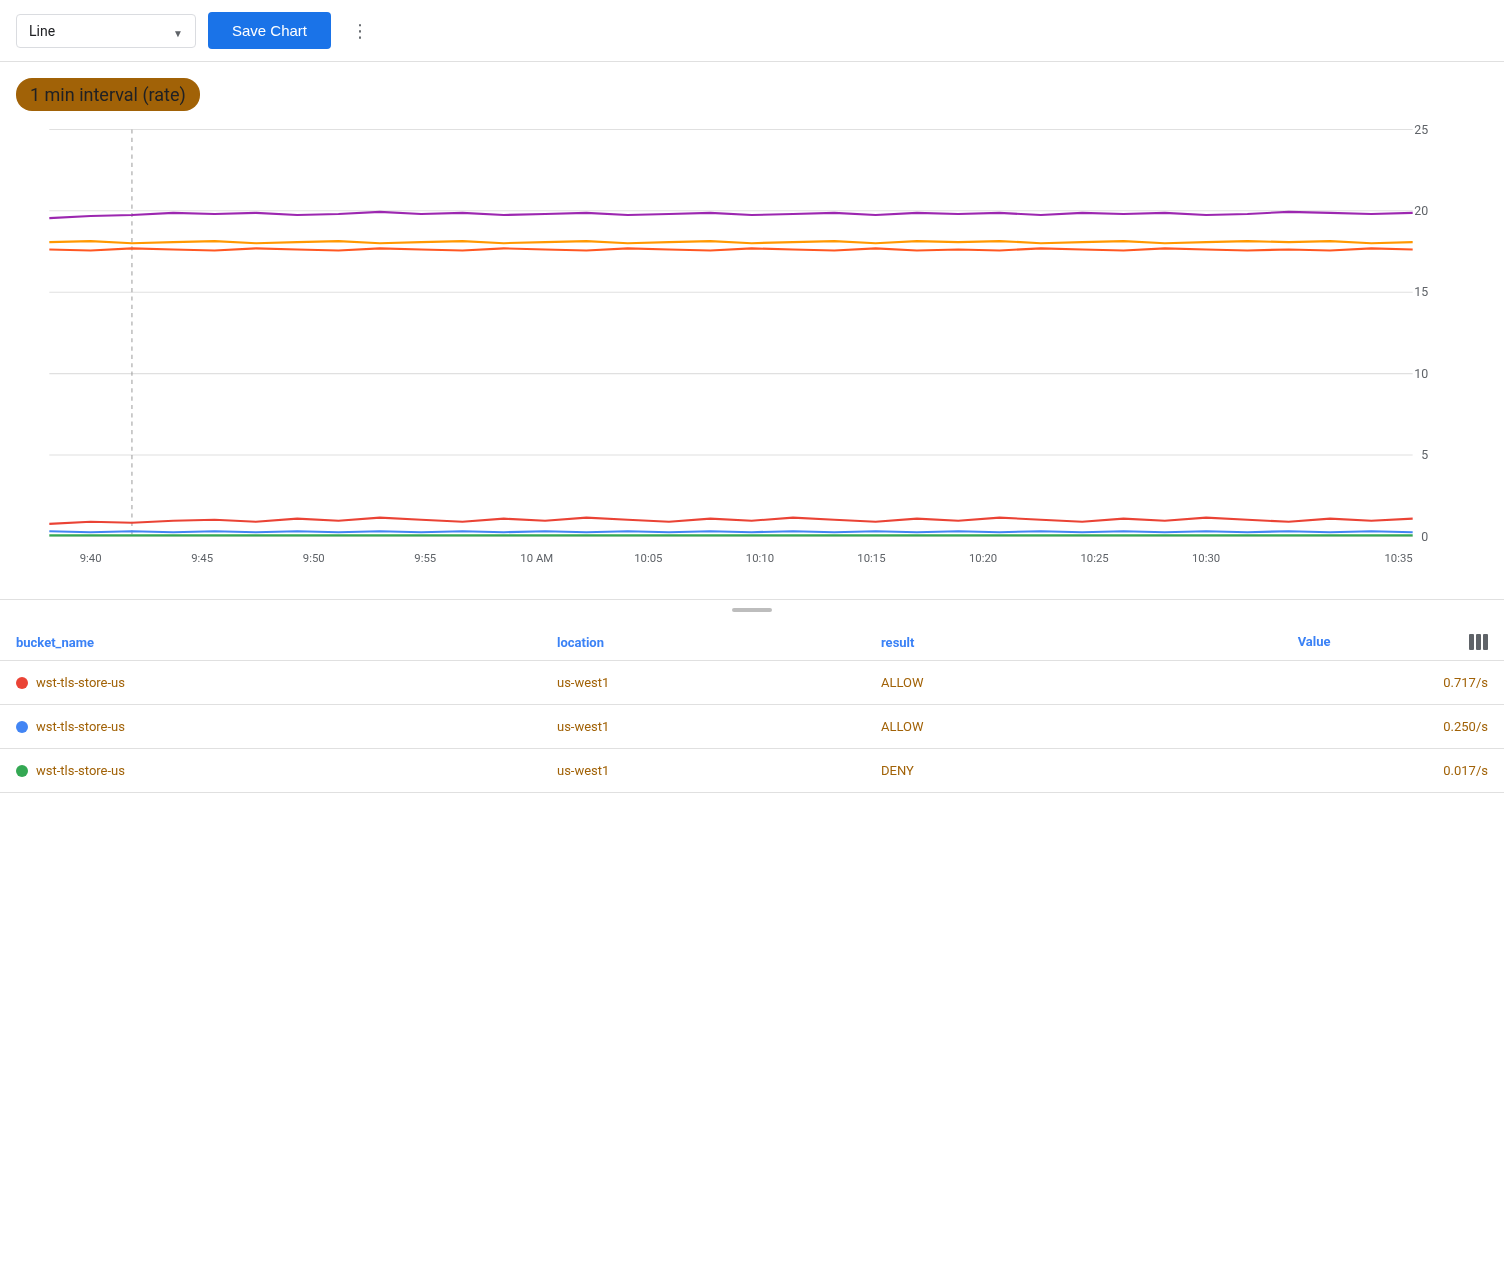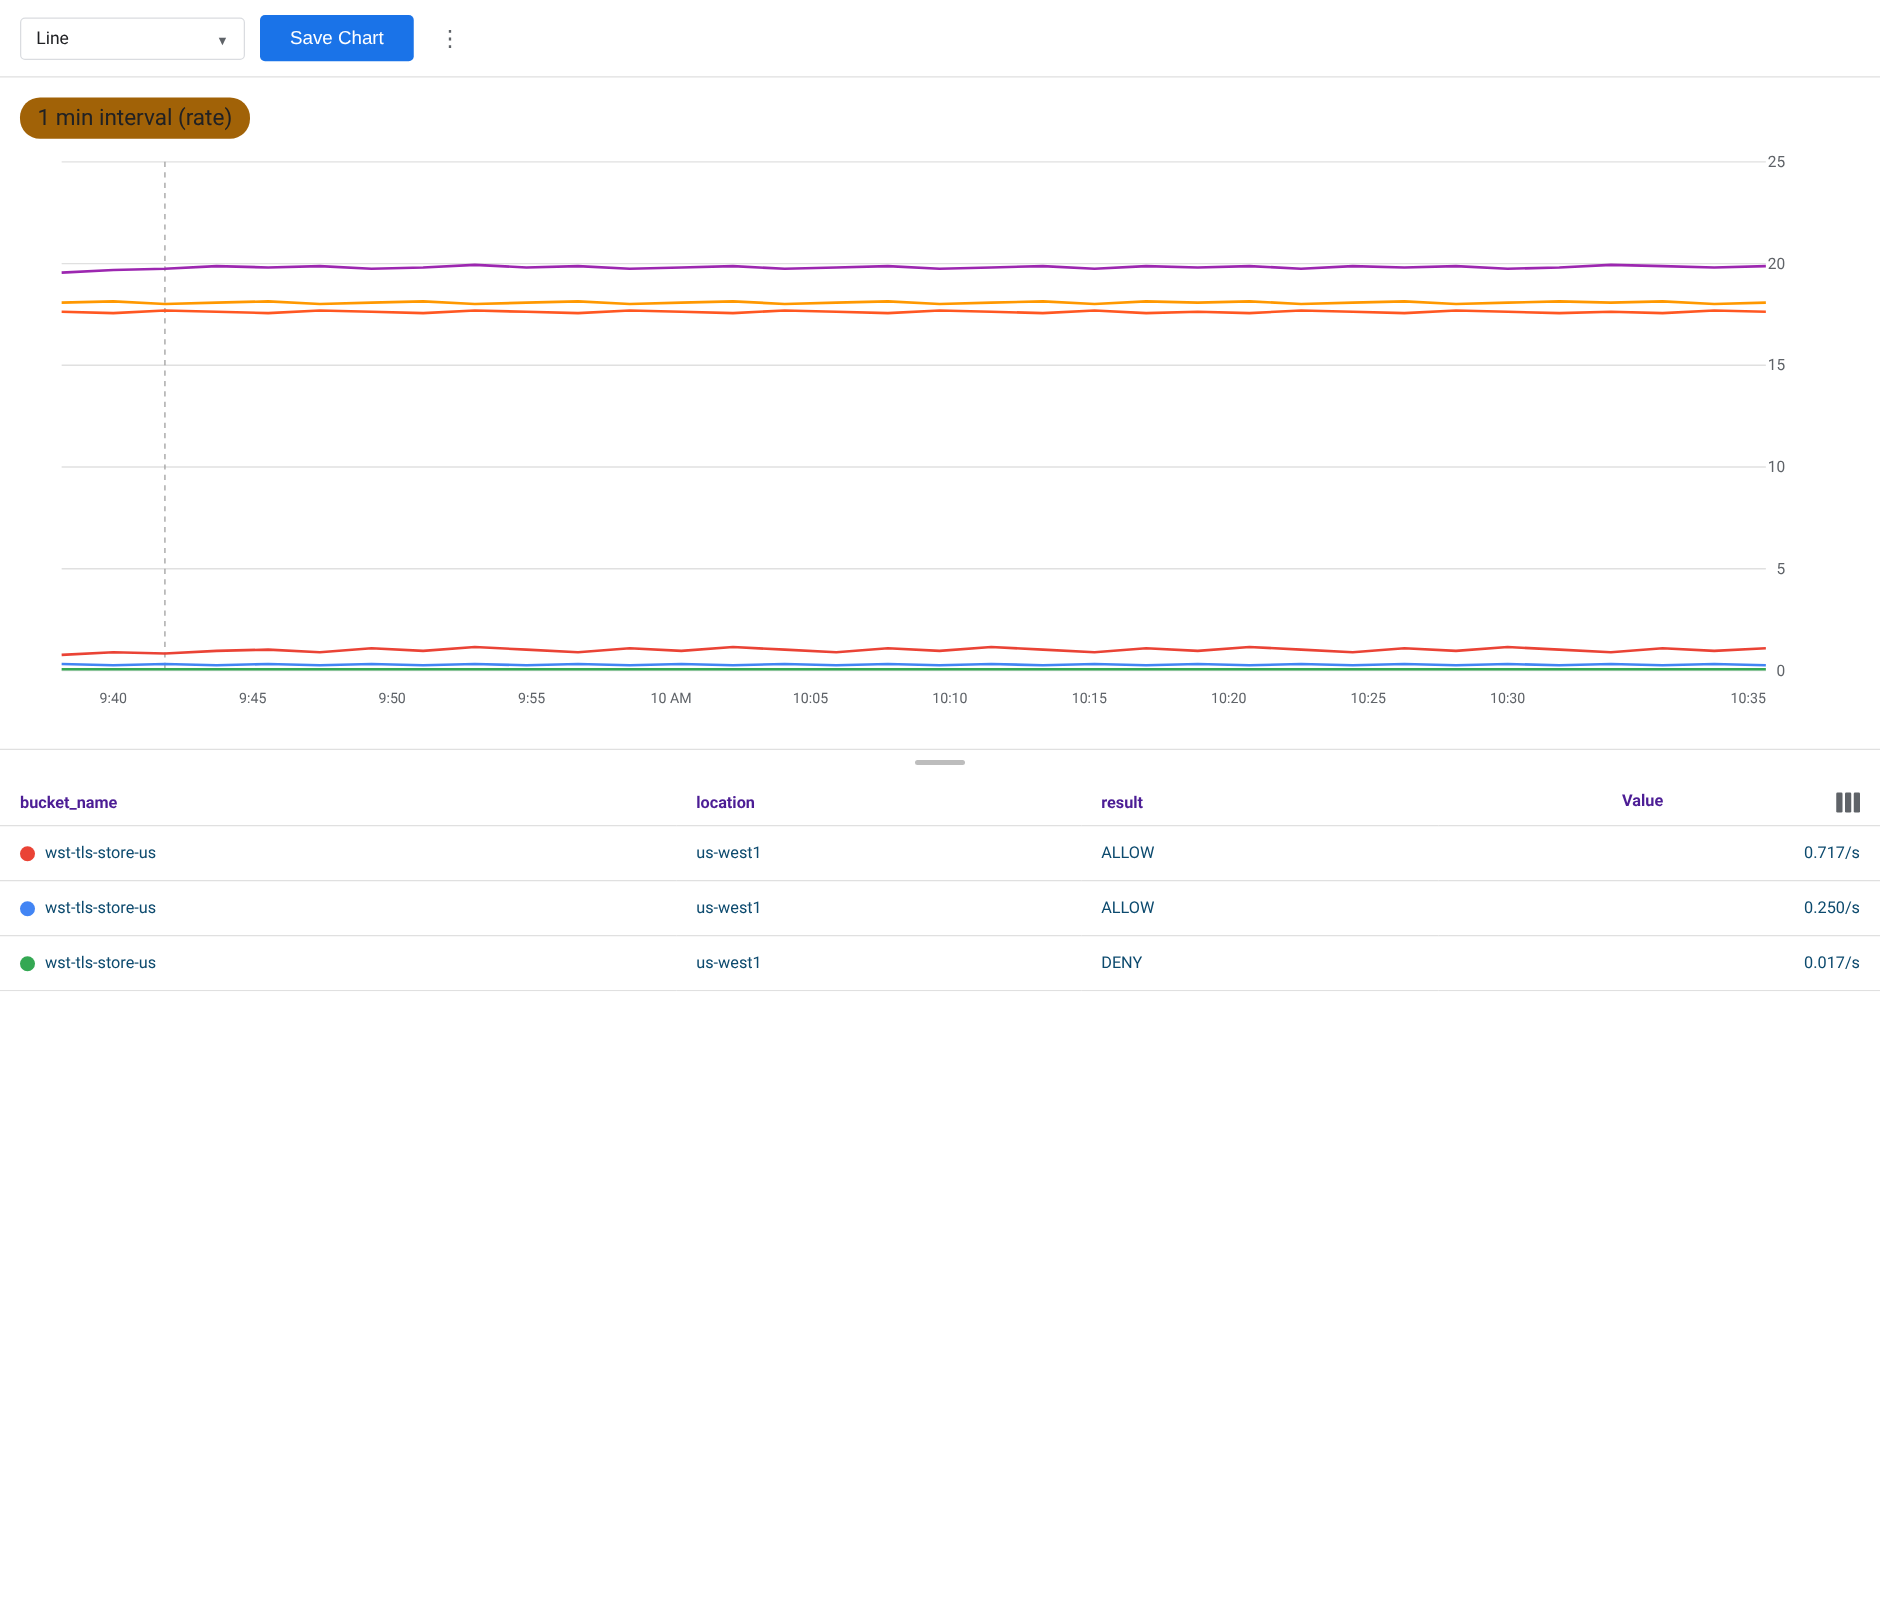--- a/index.html
+++ b/index.html
@@ -124,31 +124,31 @@
       width: 100%;
       border-collapse: collapse;
     }
 
     .legend-table th {
       text-align: left;
       font-weight: 700;
       font-size: 13px;
       padding: 10px 16px;
       border-bottom: 1px solid #e0e0e0;
-      color: #4c1d95;
+      color: #3b82f6;
     }
 
     .legend-table th.value-col {
       text-align: center;
     }
 
     .legend-table td {
       padding: 14px 16px;
       font-size: 13px;
-      color: #0c4a6e;
+      color: #a16207;
       border-bottom: 1px solid #e0e0e0;
     }
 
     .legend-table td.value-col {
       text-align: right;
       font-size: 13px;
     }
 
     .dot {
       display: inline-block;

